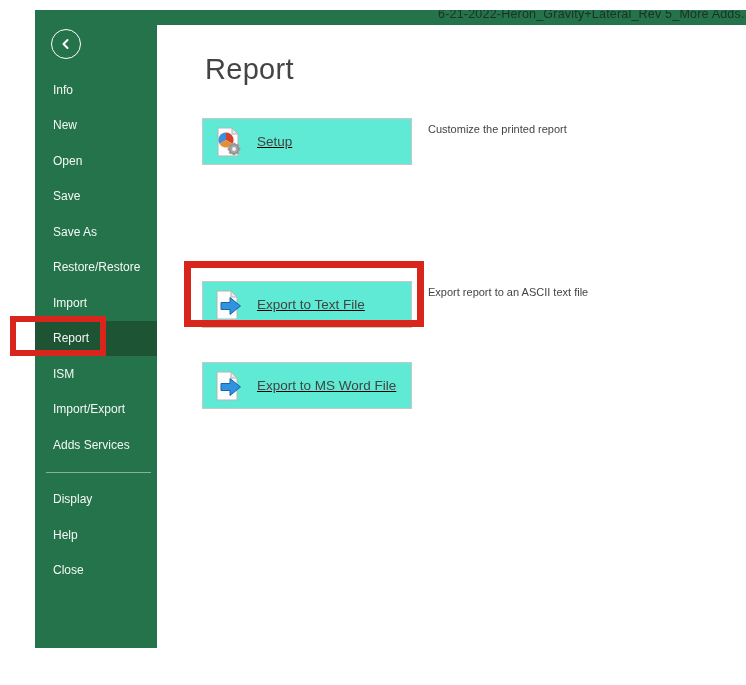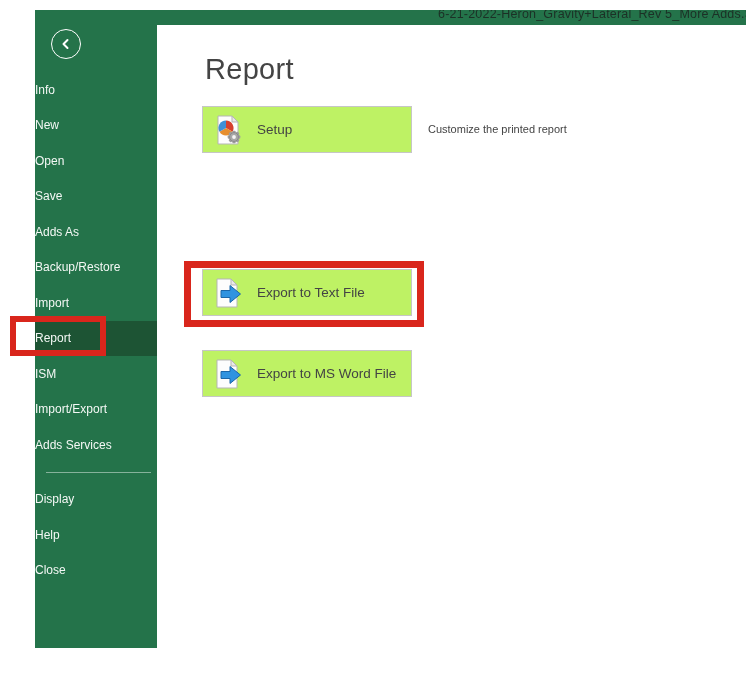--- a/index.html
+++ b/index.html
@@ -25,41 +25,41 @@
     position:absolute; left:35px; top:25px; width:122px; height:623px;
     background:#24734a; color:#ffffff;
   }
   .back-btn {
     position:absolute; left:16px; top:4px; width:30px; height:30px;
     border:1.6px solid #ffffff; border-radius:50%;
     display:flex; align-items:center; justify-content:center; cursor:pointer;
   }
   .nav-list { position:absolute; top:47px; left:0; width:122px; }
   .nav-item {
-    height:35.5px; display:flex; align-items:center; 
+    height:35.5px; display:flex; align-items:center; padding-left:18px;
     font-size:12px; color:#f4f8f5; cursor:pointer; white-space:nowrap;
   }
   .nav-item.selected { background:#1d5434; }
   .nav-divider {
     height:1px; background:rgba(255,255,255,.45);
     margin:9px 6px 9px 11px; border:none;
   }
 
   
   .page-title {
     position:absolute; left:205px; top:53px;
     font-size:29px; font-weight:300; color:#444444; letter-spacing:.3px;
   }
   .action-row { position:absolute; left:202px; height:47px; width:544px; }
   .row-0 { top:106px; } .row-1 { top:187px; } .row-2 { top:269px; } .row-3 { top:350px; }
   .action-btn {
-    position:absolute; left:0; top:0; width:210px; height:47px;
-    background:#bef264; border:1px solid #c6c6c6;
+    position:absolute; left:0; top:12px; width:210px; height:47px;
+    background:#5eead4; border:1px solid #c6c6c6;
     display:flex; align-items:center; gap:11px; padding-left:9px;
-    font-family:"Liberation Sans", sans-serif; cursor:pointer;
+    font-family:"Liberation Sans", sans-serif; cursor:pointer;text-decoration:underline;
   }
   .action-btn .icon { width:34px; height:34px; flex:0 0 34px; }
   .action-btn .label { font-size:13.5px; color:#444444; white-space:nowrap; }
   .action-desc {
     position:absolute; left:226px; top:0; height:47px; line-height:47px;
     font-size:11px; color:#444444; white-space:nowrap;
   }
 
   
   .red-box { position:absolute; border-style:solid; border-color:#d9261c; background:transparent; pointer-events:none; }
@@ -79,22 +79,22 @@
     <div class="back-btn">
       <svg width="14" height="14" viewBox="0 0 14 14">
         <polyline points="8.5,3 4.5,7 8.5,11" fill="none" stroke="#ffffff" stroke-width="2" stroke-linecap="round" stroke-linejoin="round"></polyline>
       </svg>
     </div>
     <div class="nav-list">
       <div class="nav-item">Info</div>
       <div class="nav-item">New</div>
       <div class="nav-item">Open</div>
       <div class="nav-item">Save</div>
-      <div class="nav-item">Adds As</div>
-      <div class="nav-item">Backup/Restore</div>
+      <div class="nav-item">Save As</div>
+      <div class="nav-item">Restore/Restore</div>
       <div class="nav-item">Import</div>
       <div class="nav-item selected">Report</div>
       <div class="nav-item">ISM</div>
       <div class="nav-item">Import/Export</div>
       <div class="nav-item">Adds Services</div>
       <div class="nav-divider"></div>
       <div class="nav-item">Display</div>
       <div class="nav-item">Help</div>
       <div class="nav-item">Close</div>
     </div>
@@ -133,20 +133,21 @@
     <button class="action-btn">
       <span class="icon">
         <svg width="34" height="34" viewBox="0 0 34 34">
           <path d="M5 3 L19 3 L25 9 L25 31 L5 31 Z" fill="#fdfdfd" stroke="#b5b5b5"></path>
           <path d="M19 3 L19 9 L25 9 Z" fill="#e9e9e9" stroke="#b5b5b5"></path>
           <path d="M9 14.5 L18 14.5 L18 9.5 L28.5 18 L18 26.5 L18 21.5 L9 21.5 Z" fill="#2f93e0" stroke="#1b66a8"></path>
         </svg>
       </span>
       <span class="label">Export to Text File</span>
     </button>
+    <span class="action-desc">Export report to an ASCII text file</span>
   </div>
 
   <div class="action-row row-3">
     <button class="action-btn">
       <span class="icon">
         <svg width="34" height="34" viewBox="0 0 34 34">
           <path d="M5 3 L19 3 L25 9 L25 31 L5 31 Z" fill="#fdfdfd" stroke="#b5b5b5"></path>
           <path d="M19 3 L19 9 L25 9 Z" fill="#e9e9e9" stroke="#b5b5b5"></path>
           <path d="M9 14.5 L18 14.5 L18 9.5 L28.5 18 L18 26.5 L18 21.5 L9 21.5 Z" fill="#2f93e0" stroke="#1b66a8"></path>
         </svg>

